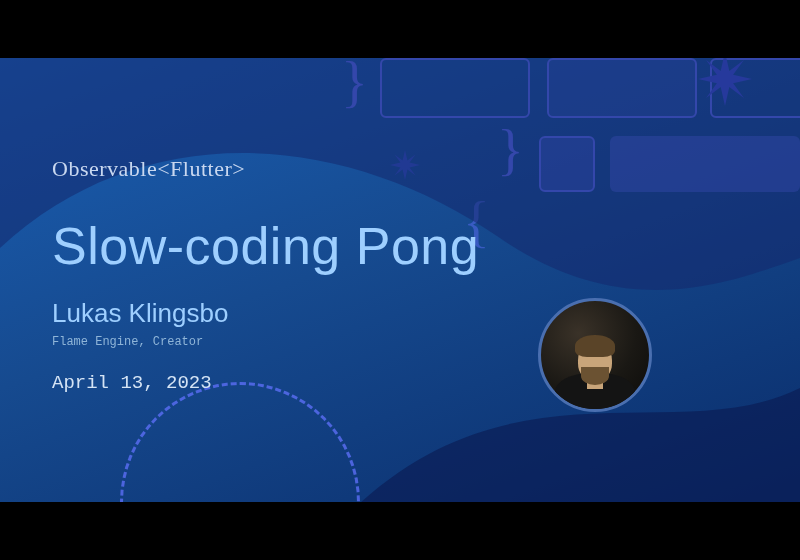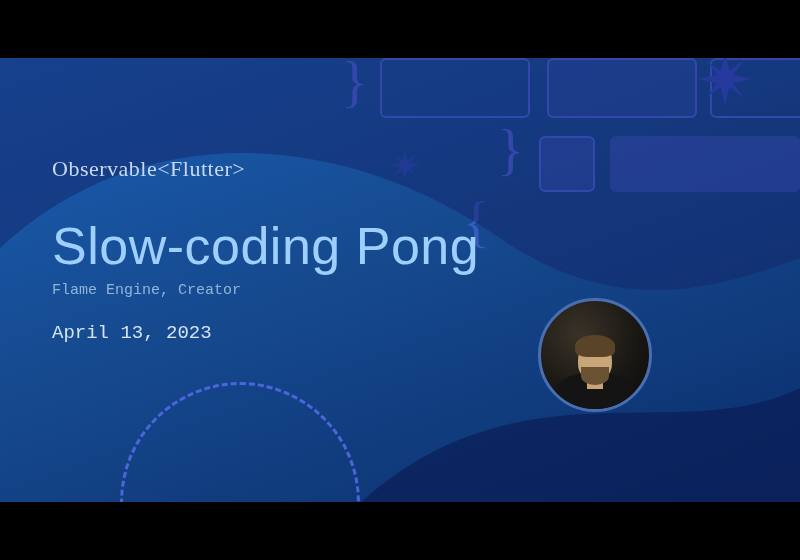--- a/index.html
+++ b/index.html
@@ -93,21 +93,21 @@
   .speaker {
     margin-top: 22px;
     color: #9ecfff;
     font-size: 26px;
     font-family: Arial, Helvetica, sans-serif;
   }
 
   .role {
     margin-top: 6px;
     color: #8fb5d8;
-    font-size: 15px;
+    font-size: 12px;
     font-family: 'Courier New', monospace;
   }
 
   .date {
     margin-top: 23px;
     color: #d5e4f5;
     font-size: 19px;
     font-family: 'Courier New', monospace;
   }
 
@@ -199,20 +199,21 @@
   </div>
 
   <svg class="wave" viewBox="0 0 800 444" preserveAspectRatio="none">
     <path d="M 0 190 C 140 60, 340 70, 500 180 C 630 270, 740 220, 800 200 L 800 0 L 0 0 Z" fill="rgba(20,40,110,0.55)"></path>
     <path d="M 360 445 C 520 300, 680 390, 800 330 L 800 445 Z" fill="rgba(10,25,80,0.6)"></path>
   </svg>
 
   <div class="content">
     <div class="series-label">Observable&lt;Flutter&gt;</div>
     <div class="title">Slow-coding Pong</div>
+    <div class="speaker">Lukas Klingsbo</div>
     <div class="role">Flame Engine, Creator</div>
     <div class="date">April 13, 2023</div>
   </div>
 
   <div class="avatar-ring">
     <div class="avatar-person">
       <div class="avatar-body"></div>
       <div class="avatar-neck"></div>
       <div class="avatar-head"></div>
       <div class="avatar-hair"></div>

